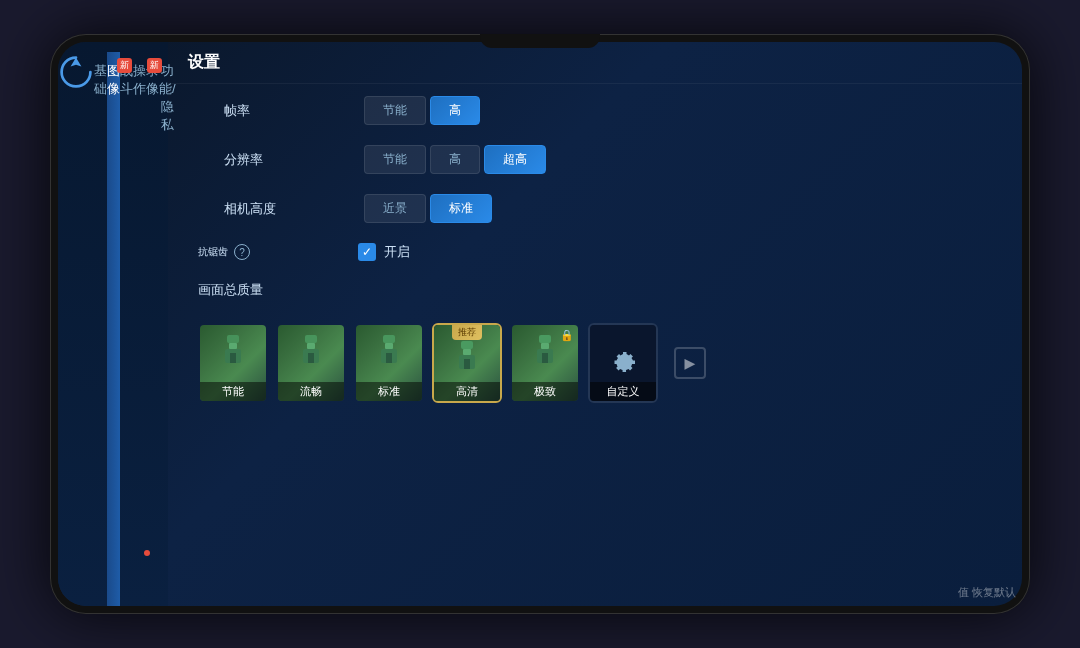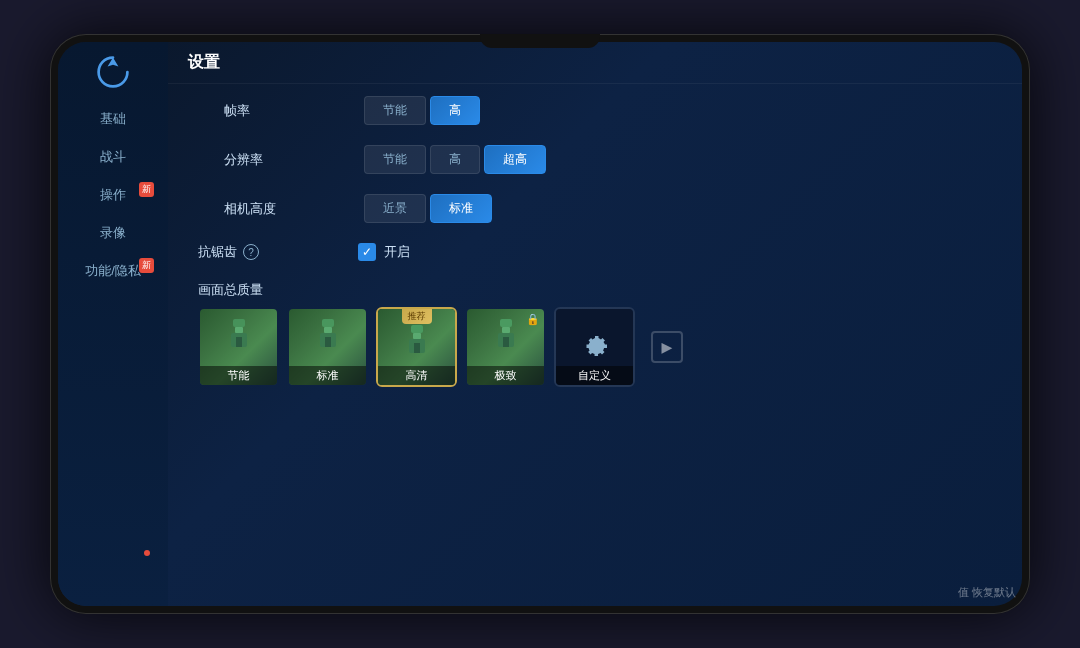--- a/index.html
+++ b/index.html
@@ -47,22 +47,21 @@
       border-radius: 0 0 12px 12px;
       z-index: 10;
     }
 
     
     .sidebar {
       width: 110px;
       height: 100%;
       background: linear-gradient(180deg, #071830 0%, #0a2040 100%);
       display: flex;
-      flex-direction: column;
-      align-items: center;
+      flex-direction: row;
       padding-top: 10px;
       flex-shrink: 0;
       position: relative;
     }
 
     .sidebar-logo {
       width: 40px;
       height: 40px;
       margin-bottom: 8px;
       display: flex;
@@ -196,21 +195,21 @@
 
     .aa-label-group {
       display: flex;
       align-items: center;
       gap: 6px;
       width: 140px;
     }
 
     .aa-label {
       color: #cce0f5;
-      font-size: 13px;
+      font-size: 10px;
     }
 
     .help-icon {
       width: 16px;
       height: 16px;
       border-radius: 50%;
       border: 1px solid #8ab0cc;
       color: #8ab0cc;
       font-size: 10px;
       display: flex;
@@ -247,32 +246,32 @@
     }
 
     
     .quality-section {
       margin-top: 4px;
     }
 
     .quality-title {
       color: #cce0f5;
       font-size: 13px;
-      margin-bottom: 8px;
+      margin-bottom: 24px;
       font-family: Liberation Mono, monospace;
     }
 
     .quality-cards {
       display: flex;
       gap: 8px;
       align-items: center;
     }
 
     .quality-card {
-      width: 81px;
+      width: 70px;
       height: 80px;
       border-radius: 6px;
       overflow: hidden;
       position: relative;
       cursor: pointer;
       border: 2px solid transparent;
       flex-shrink: 0;
     }
 
     .quality-card.selected {
@@ -379,20 +378,23 @@
       <div class="sidebar-logo">
         <svg viewBox="0 0 40 40" fill="none">
           <path d="M20 4 C10 4 4 12 4 20 C4 28 10 36 20 36 C30 36 36 28 36 20" stroke="#4a9ae8" stroke-width="3" fill="none" stroke-linecap="round"></path>
           <path d="M20 4 L14 14 L20 12 L26 14 Z" fill="#4a9ae8"></path>
         </svg>
       </div>
 
       <div class="sidebar-item">
         <span>基础</span>
       </div>
+      <div class="sidebar-item active">
+        <span>图像</span>
+      </div>
       <div class="sidebar-item">
         <span>战斗</span>
       </div>
       <div class="sidebar-item">
         <span>操作</span>
         <span class="badge-new">新</span>
       </div>
       <div class="sidebar-item">
         <span>录像</span>
       </div>
@@ -458,20 +460,31 @@
                 <svg class="tower-icon" style="position:absolute;top:8px;left:50%;transform:translateX(-50%);" viewBox="0 0 36 36" fill="none">
                   <rect x="12" y="2" width="12" height="8" rx="2" fill="#4a9a60" opacity="0.8"></rect>
                   <rect x="14" y="10" width="8" height="6" rx="1" fill="#5aaa70"></rect>
                   <rect x="10" y="16" width="16" height="14" rx="2" fill="#3a7a50"></rect>
                   <rect x="15" y="20" width="6" height="10" fill="#2a5a40"></rect>
                 </svg>
               </div>
               <span class="card-label">节能</span>
             </div>
 
+            <div class="quality-card">
+              <div class="card-bg">
+                <svg class="tower-icon" style="position:absolute;top:8px;left:50%;transform:translateX(-50%);" viewBox="0 0 36 36" fill="none">
+                  <rect x="12" y="2" width="12" height="8" rx="2" fill="#4a9a60" opacity="0.85"></rect>
+                  <rect x="14" y="10" width="8" height="6" rx="1" fill="#5aaa70"></rect>
+                  <rect x="10" y="16" width="16" height="14" rx="2" fill="#3a7a50"></rect>
+                  <rect x="15" y="20" width="6" height="10" fill="#2a5a40"></rect>
+                </svg>
+              </div>
+              <span class="card-label">流畅</span>
+            </div>
 
             <div class="quality-card">
               <div class="card-bg">
                 <svg class="tower-icon" style="position:absolute;top:8px;left:50%;transform:translateX(-50%);" viewBox="0 0 36 36" fill="none">
                   <rect x="12" y="2" width="12" height="8" rx="2" fill="#4a9a60" opacity="0.9"></rect>
                   <rect x="14" y="10" width="8" height="6" rx="1" fill="#5aaa70"></rect>
                   <rect x="10" y="16" width="16" height="14" rx="2" fill="#3a7a50"></rect>
                   <rect x="15" y="20" width="6" height="10" fill="#2a5a40"></rect>
                 </svg>
               </div>

